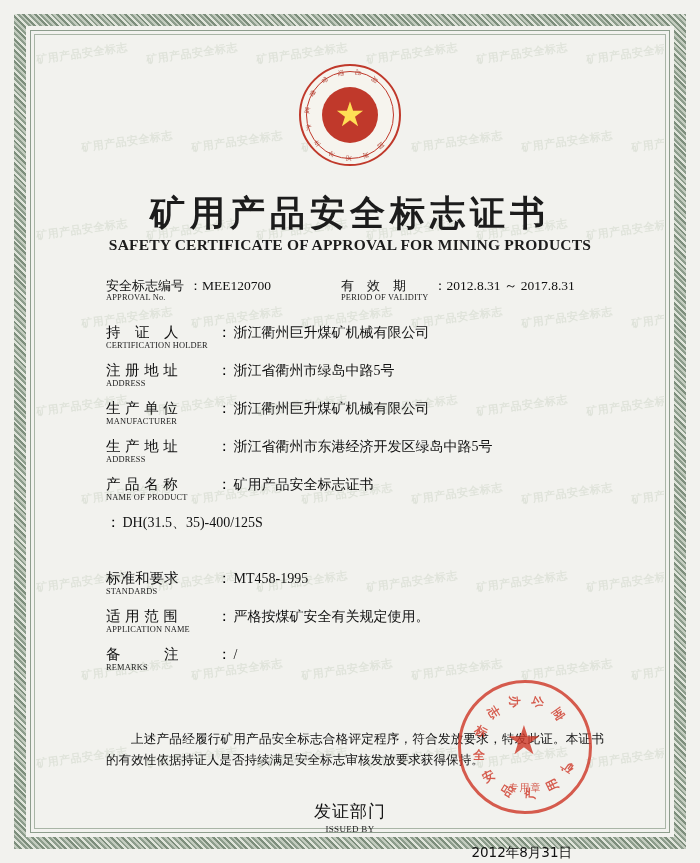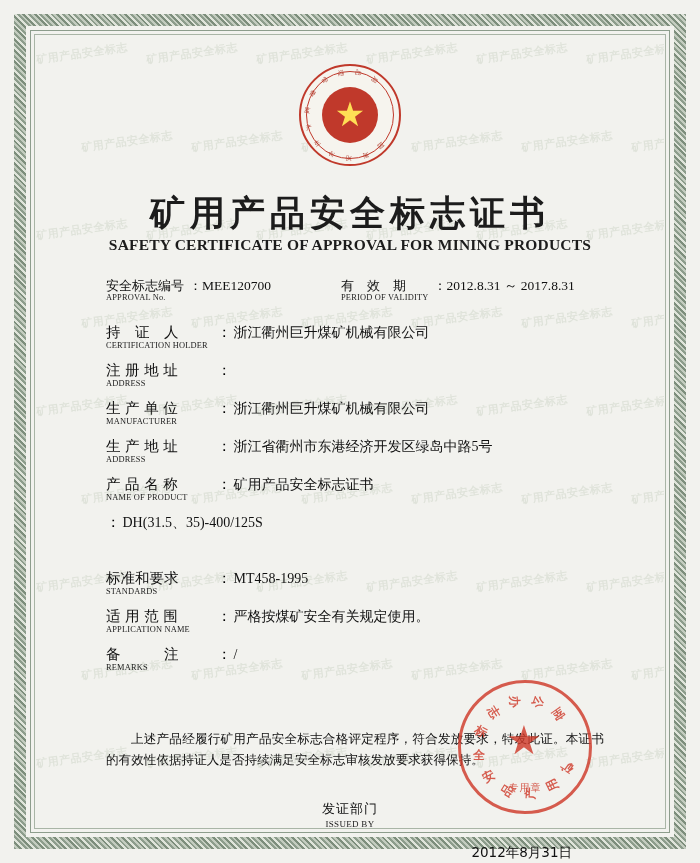--- a/index.html
+++ b/index.html
@@ -288,21 +288,21 @@
 
   .issuer {
     position: absolute;
     top: 760px;
     left: 0;
     right: 0;
     text-align: center;
   }
   .issuer .cn {
     font-family: "DejaVu Sans", sans-serif;
-    font-size: 13px;
+    font-size: 17px;
     color: #111;
     letter-spacing: 1px;
   }
   .issuer .en {
     font-family: "Liberation Serif", serif;
     font-size: 9px;
     color: #222;
     letter-spacing: 0.3px;
     margin-top: 1px;
   }
@@ -483,20 +483,21 @@
         <div class="colon">：</div>
         <div class="val">浙江衢州巨升煤矿机械有限公司</div>
       </div>
 
       <div class="row">
         <div class="labelblock">
           <div class="lbl-cn">注 册 地 址</div>
           <div class="lbl-en">ADDRESS</div>
         </div>
         <div class="colon">：</div>
+        <div class="val">浙江省衢州市绿岛中路5号</div>
       </div>
 
       <div class="row">
         <div class="labelblock">
           <div class="lbl-cn">生 产 单 位</div>
           <div class="lbl-en">MANUFACTURER</div>
         </div>
         <div class="colon">：</div>
         <div class="val">浙江衢州巨升煤矿机械有限公司</div>
       </div>

